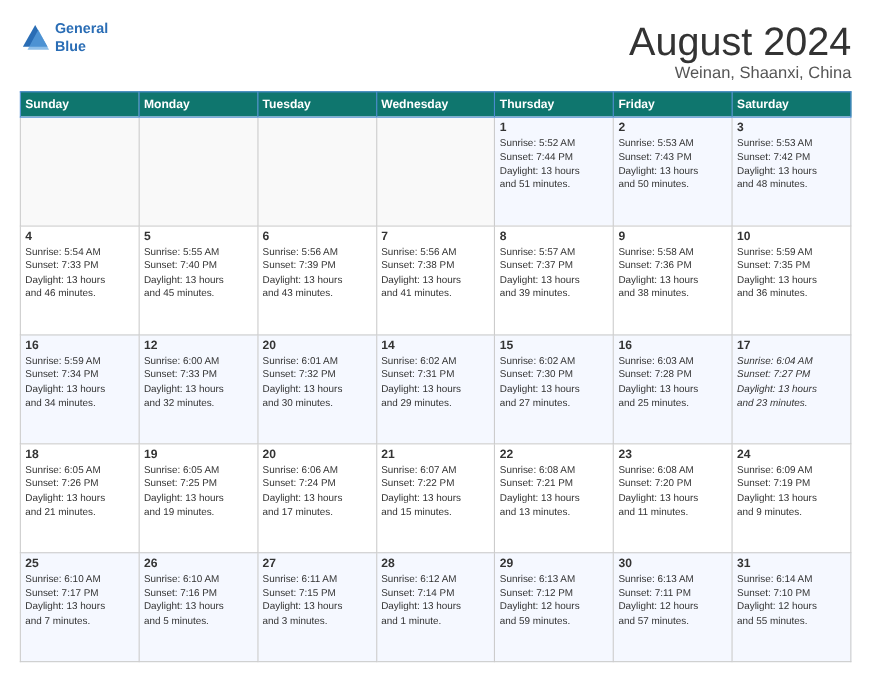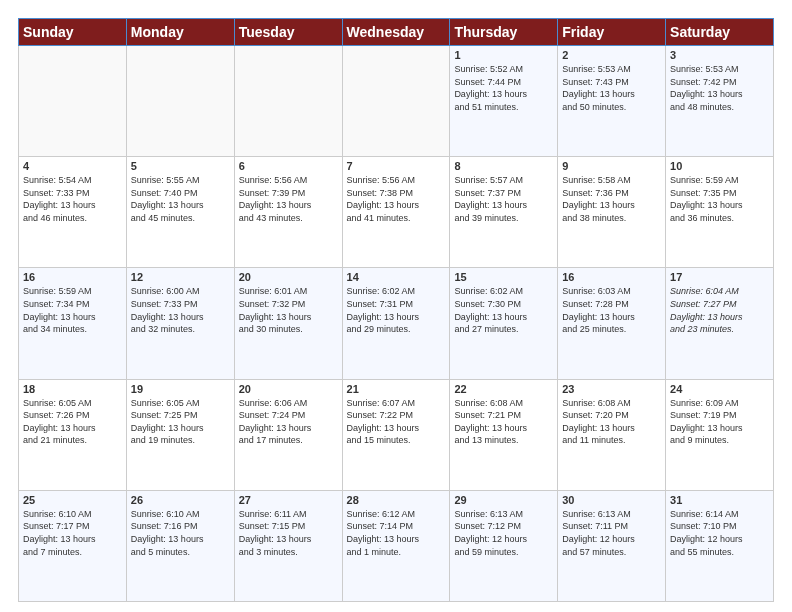--- a/index.html
+++ b/index.html
@@ -54,23 +54,23 @@
       font-size: 15px;
       color: #555;
     }
     .calendar {
       flex: 1;
       border-collapse: collapse;
       width: 100%;
       table-layout: fixed;
     }
     .calendar thead tr th {
-      background: #7f1d1d;
+      background: #0f766e;
       color: #fff;
-      font-size: 14px;
+      font-size: 11px;
       font-weight: bold;
       padding: 5px 4px;
       border: 1px solid #4a8bd0;
       text-align: left;
     }
     .calendar tbody tr td {
       border: 1px solid #ccc;
       vertical-align: top;
       padding: 3px 4px;
       font-size: 9.5px;
@@ -96,20 +96,36 @@
       line-height: 1.4;
     }
     .empty-cell {
       background: #f9f9f9 !important;
     }
   </style>
 </head>
 <body>
 
 <div class="page">
+  <div class="header">
+    <div class="logo">
+      <svg class="logo-icon" viewBox="0 0 40 40">
+        <polygon points="20,4 36,32 4,32" fill="#2a6db5"></polygon>
+        <polygon points="24,10 38,36 10,36" fill="#5ba3e0" opacity="0.7"></polygon>
+      </svg>
+      <div class="logo-text">
+        <div><span>General</span></div>
+        <div><span>Blue</span></div>
+      </div>
+    </div>
+    <div class="title-block">
+      <div class="main-title">August 2024</div>
+      <div class="subtitle">Weinan, Shaanxi, China</div>
+    </div>
+  </div>
 
   <table class="calendar">
     <thead>
       <tr>
       <th>Sunday</th>
           <th>Monday</th>
           <th>Tuesday</th>
           <th>Wednesday</th>
           <th>Thursday</th>
           <th>Friday</th>

